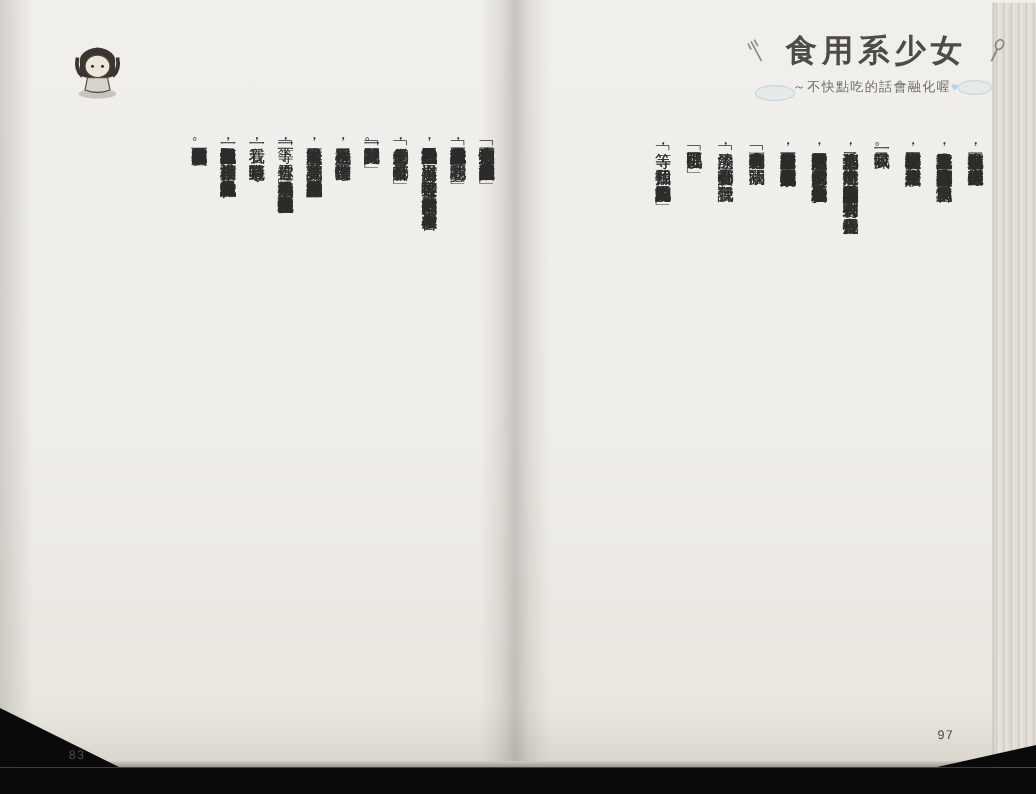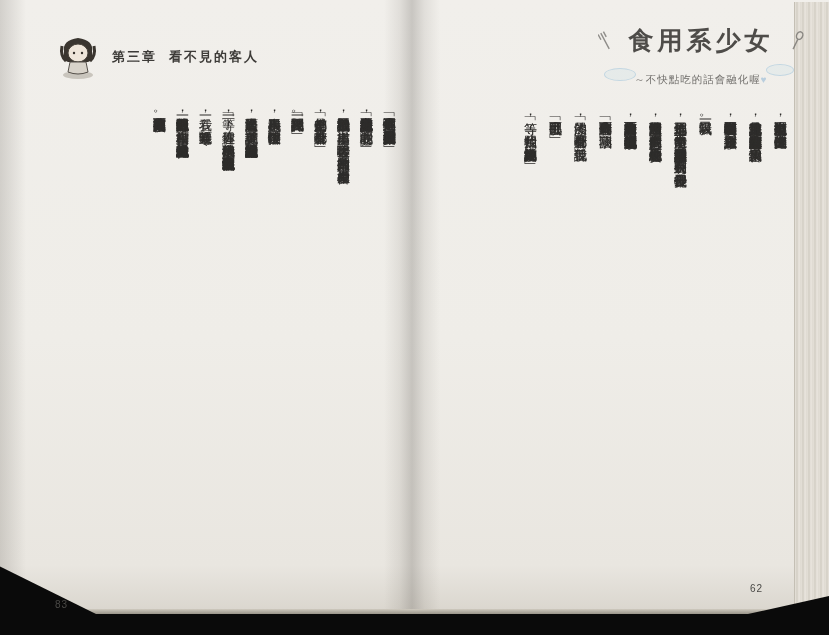--- a/index.html
+++ b/index.html
@@ -30,21 +30,21 @@
   .chapter-text .gap{display:inline-block;width:12px;}
 
   .logo-block{position:absolute;left:598px;top:24px;width:206px;text-align:center;}
   .logo-row{display:flex;align-items:center;justify-content:space-between;}
   .logo-title{font-family:"Liberation Sans","DejaVu Sans",sans-serif;
          font-size:25px;font-weight:bold;letter-spacing:4px;color:#4e4c49;}
   .utensil{width:14px;height:22px;opacity:.75;}
   .logo-en{display:inline-block;font-family:"Liberation Sans","DejaVu Sans",sans-serif;
          font-size:8px;letter-spacing:2.5px;color:#a5c3d3;
          border-top:1px dashed #a9c4d4;padding-top:3px;margin-top:1px;}
-  .logo-tagline{font-size:10.5px;color:#6f6d6a;letter-spacing:1px;margin-top:16px;}
+  .logo-tagline{font-size:10.5px;color:#6f6d6a;letter-spacing:1px;margin-top:6px;}
   .heart{color:#b9cede;font-size:10px;}
   .cloud{position:absolute;border:1px solid rgba(150,190,215,.45);border-radius:50%;
          background:rgba(185,215,235,.18);}
   .cloud.c1{left:6px;top:44px;width:30px;height:11px;}
   .cloud.c2{left:168px;top:40px;width:26px;height:10px;}
 
   
   .vtext{position:absolute;writing-mode:vertical-rl;text-orientation:mixed;
          overflow:hidden;color:#2e2d2b;font-size:13px;}
   .vtext p{margin:0;padding:0;text-indent:13px;}
@@ -72,23 +72,20 @@
   <div class="chapter-header">
     <svg class="mascot" viewBox="0 0 40 46">
       <ellipse cx="20" cy="41" rx="15" ry="4" fill="#c9c5bd"></ellipse>
       <path d="M6 18 Q4 6 20 4 Q36 6 34 18 Q36 26 30 28 L10 28 Q4 26 6 18Z" fill="#3a352f"></path>
       <ellipse cx="20" cy="19" rx="10" ry="9" fill="#efe6da" stroke="#4a443c" stroke-width="1"></ellipse>
       <circle cx="16" cy="19" r="1.2" fill="#332e28"></circle>
       <circle cx="24" cy="19" r="1.2" fill="#332e28"></circle>
       <path d="M12 28 L28 28 L30 38 Q20 42 10 38 Z" fill="#d8d3ca" stroke="#55504a" stroke-width="1"></path>
       <path d="M4 12 Q2 22 8 27 M36 12 Q38 22 32 27" fill="none" stroke="#3a352f" stroke-width="3"></path>
     </svg>
-    <div class="chapter-text">
-      <span>第三章</span><span class="gap"></span><span>看不見的客人</span>
-    </div>
   </div>
 
   <div class="vtext vtext-left">
     <p>「妳到底是害怕還是不害怕啊？剛才雙腳還在發抖的人現在卻要拍靈異照片？」</p>
     <p>「至少用龍兒試過的方法確認冰果室沒有鬼，我才能安心啊。」</p>
     <p>我把手機設定成三秒自動拍照，高舉過窗檻，三秒之後「喀嚓」一聲，拍出來的照片卻是一片亮白，根本看不見窗戶裡面。</p>
     <p>「全都是窗戶的反光，什麼都看不見嘛。」</p>
     <p>「我把閃光關掉再試一次。」</p>
     <p>我再次舉起手機，「喀嚓」一聲按下快門鍵。</p>
     <p>這次畫面又過於黑暗，我試著調整了一下亮度，充滿雜訊的畫面裡隱約能看得見冰果室的桌椅。</p>
@@ -127,14 +124,14 @@
     <p>不知道叭噗那裡有沒有賣驅邪的平安符，應該買一個掛在身上才對。</p>
     <p>我深吸一口氣。</p>
     <p>都走到這個地步了，當然不能半途而廢，我和小滷邁開艱難的腳步走向冰果室，明明只有一百公尺不到，我卻覺得十分漫長。</p>
     <p>冰果室理所當然是沒有開燈的，我們兩個蹲在窗戶的下方，忐忑不安地伸長脖子往裡面看。</p>
     <p>如果真的有什麼不乾淨的東西出沒的話，蹲在這裡就不會立刻被祂們發現我們正在窺探裡面。</p>
     <p>「你有看到什麼東西嗎？」小滷問我。</p>
     <p>「黑漆漆的，什麼都看不見啊。」我低聲說。</p>
     <p>「那可以回去了吧？」</p>
     <p>「等等，我拍個照片，龍兒說她拍過模糊的人影。」</p>
   </div>
-  <div class="page-number pn-right">62</div>
+  <div class="page-number pn-right">97</div>
 </div>
 
 </body></html>

